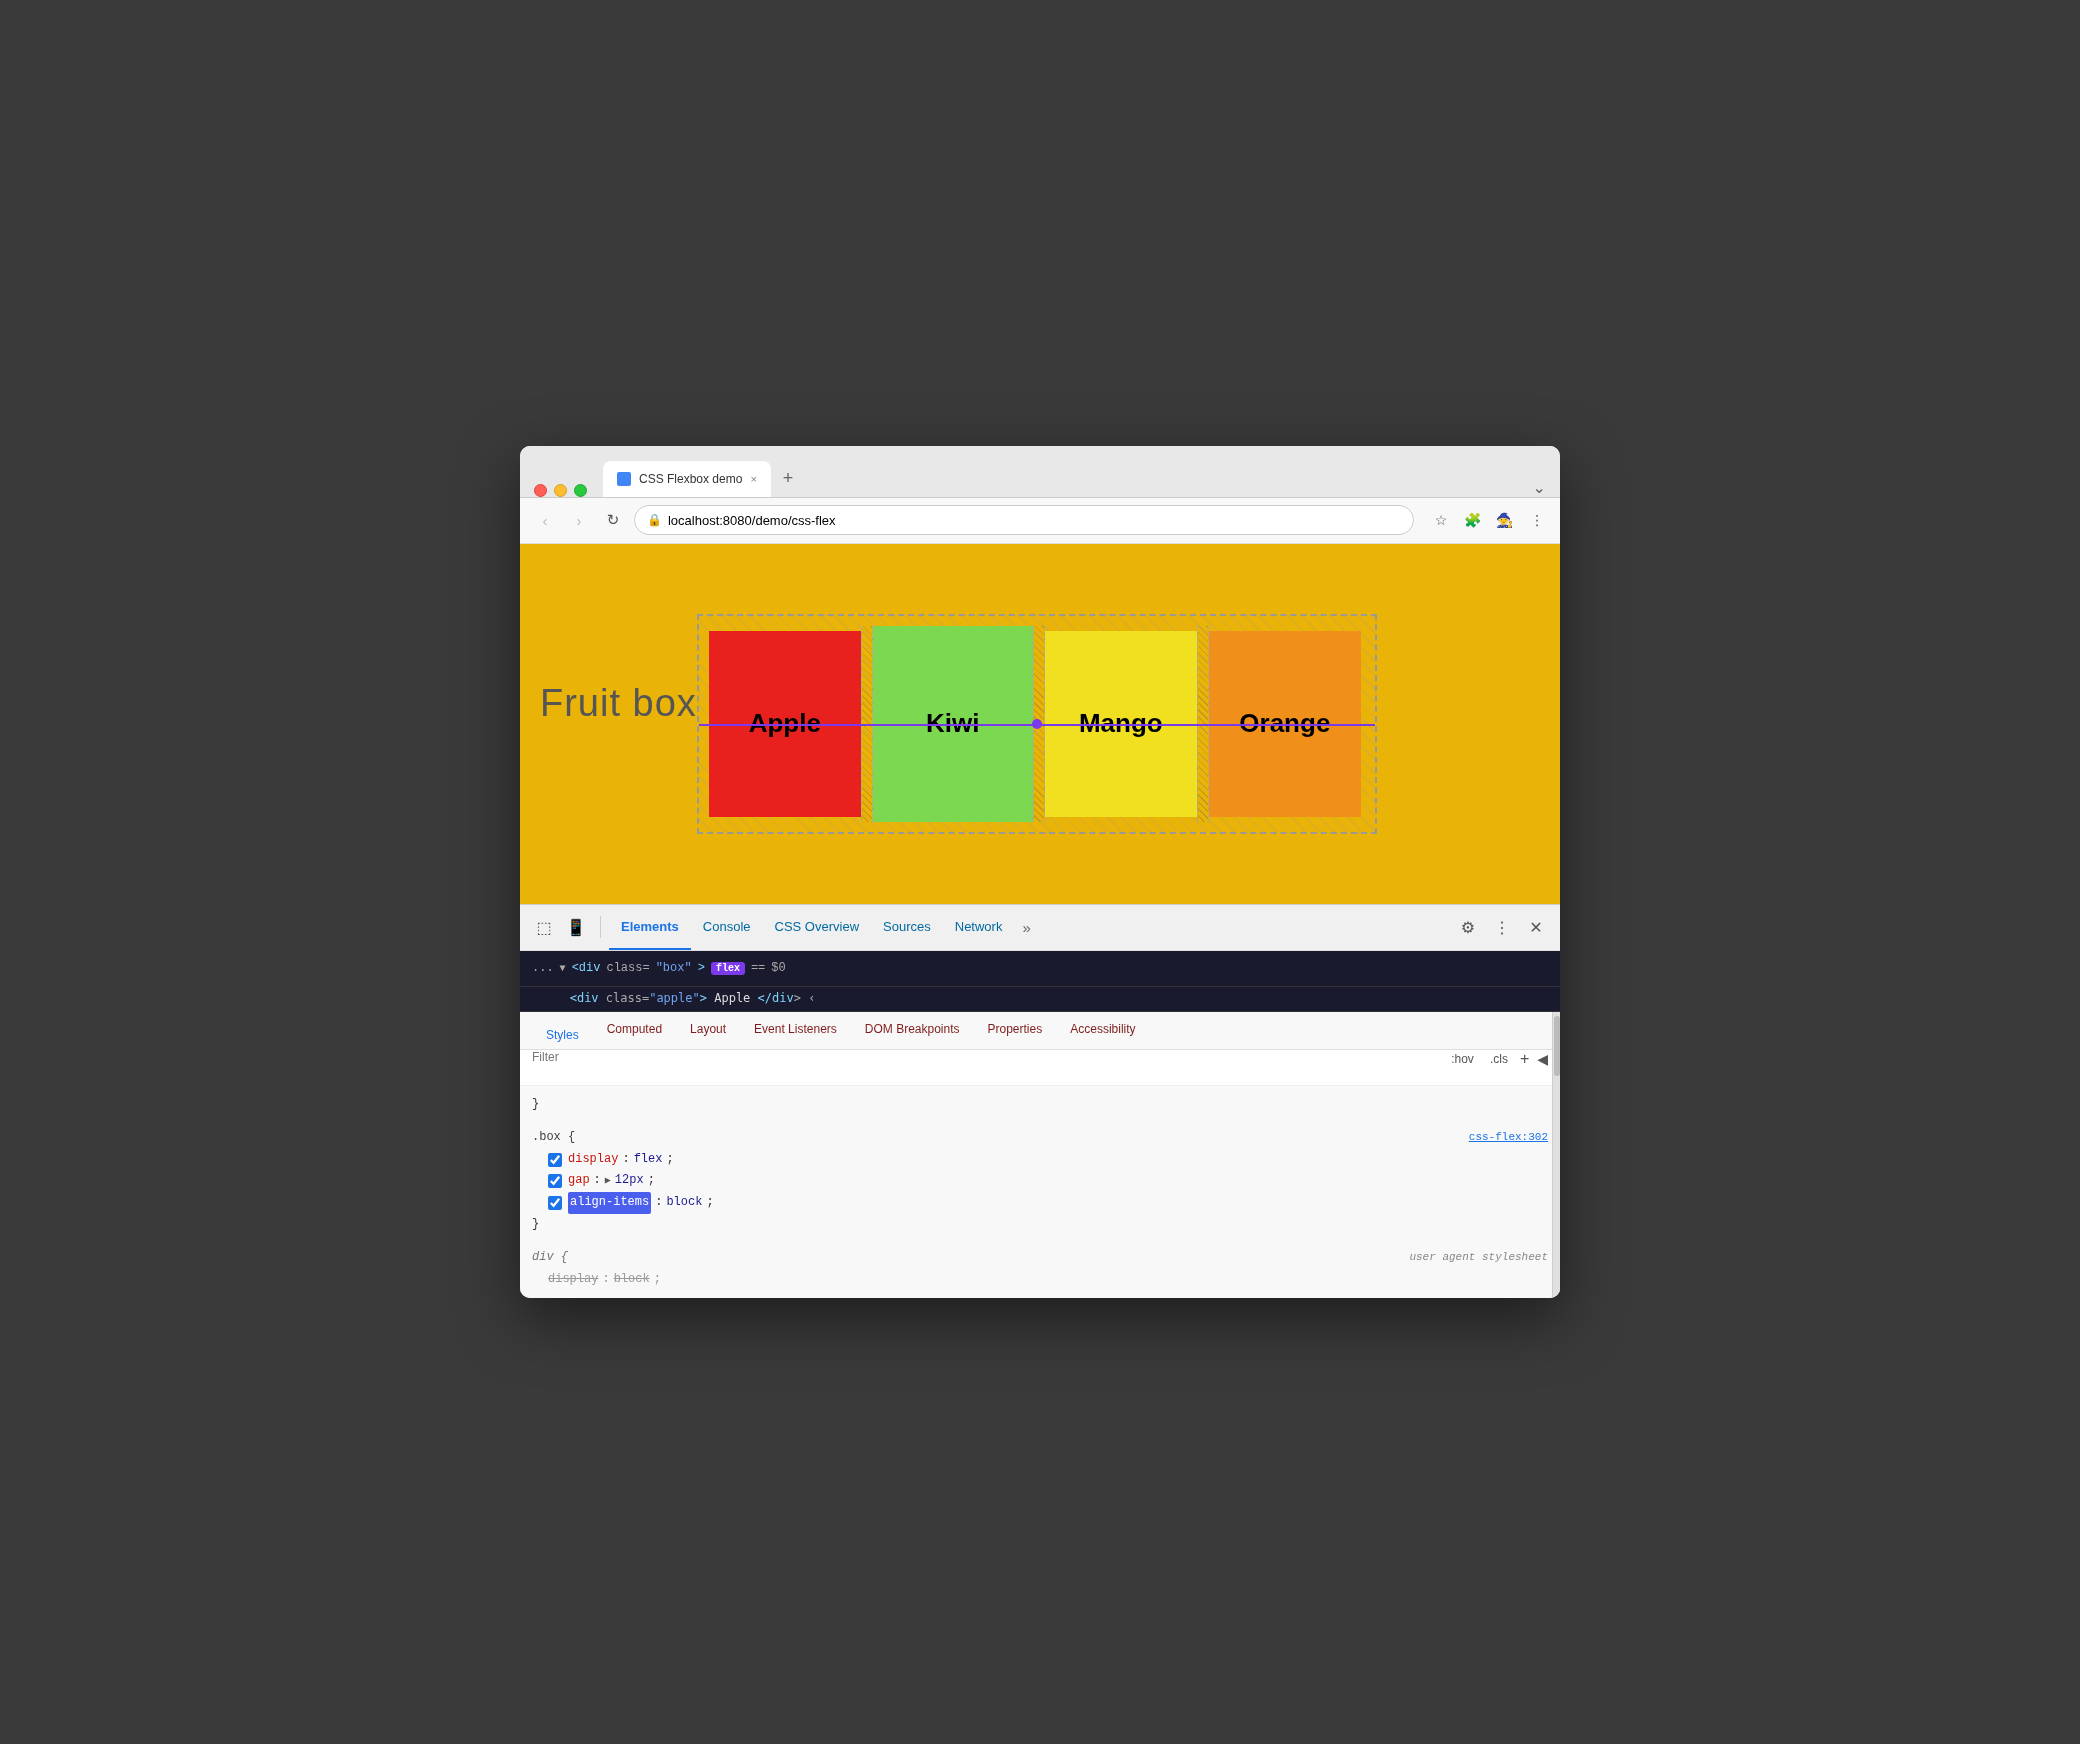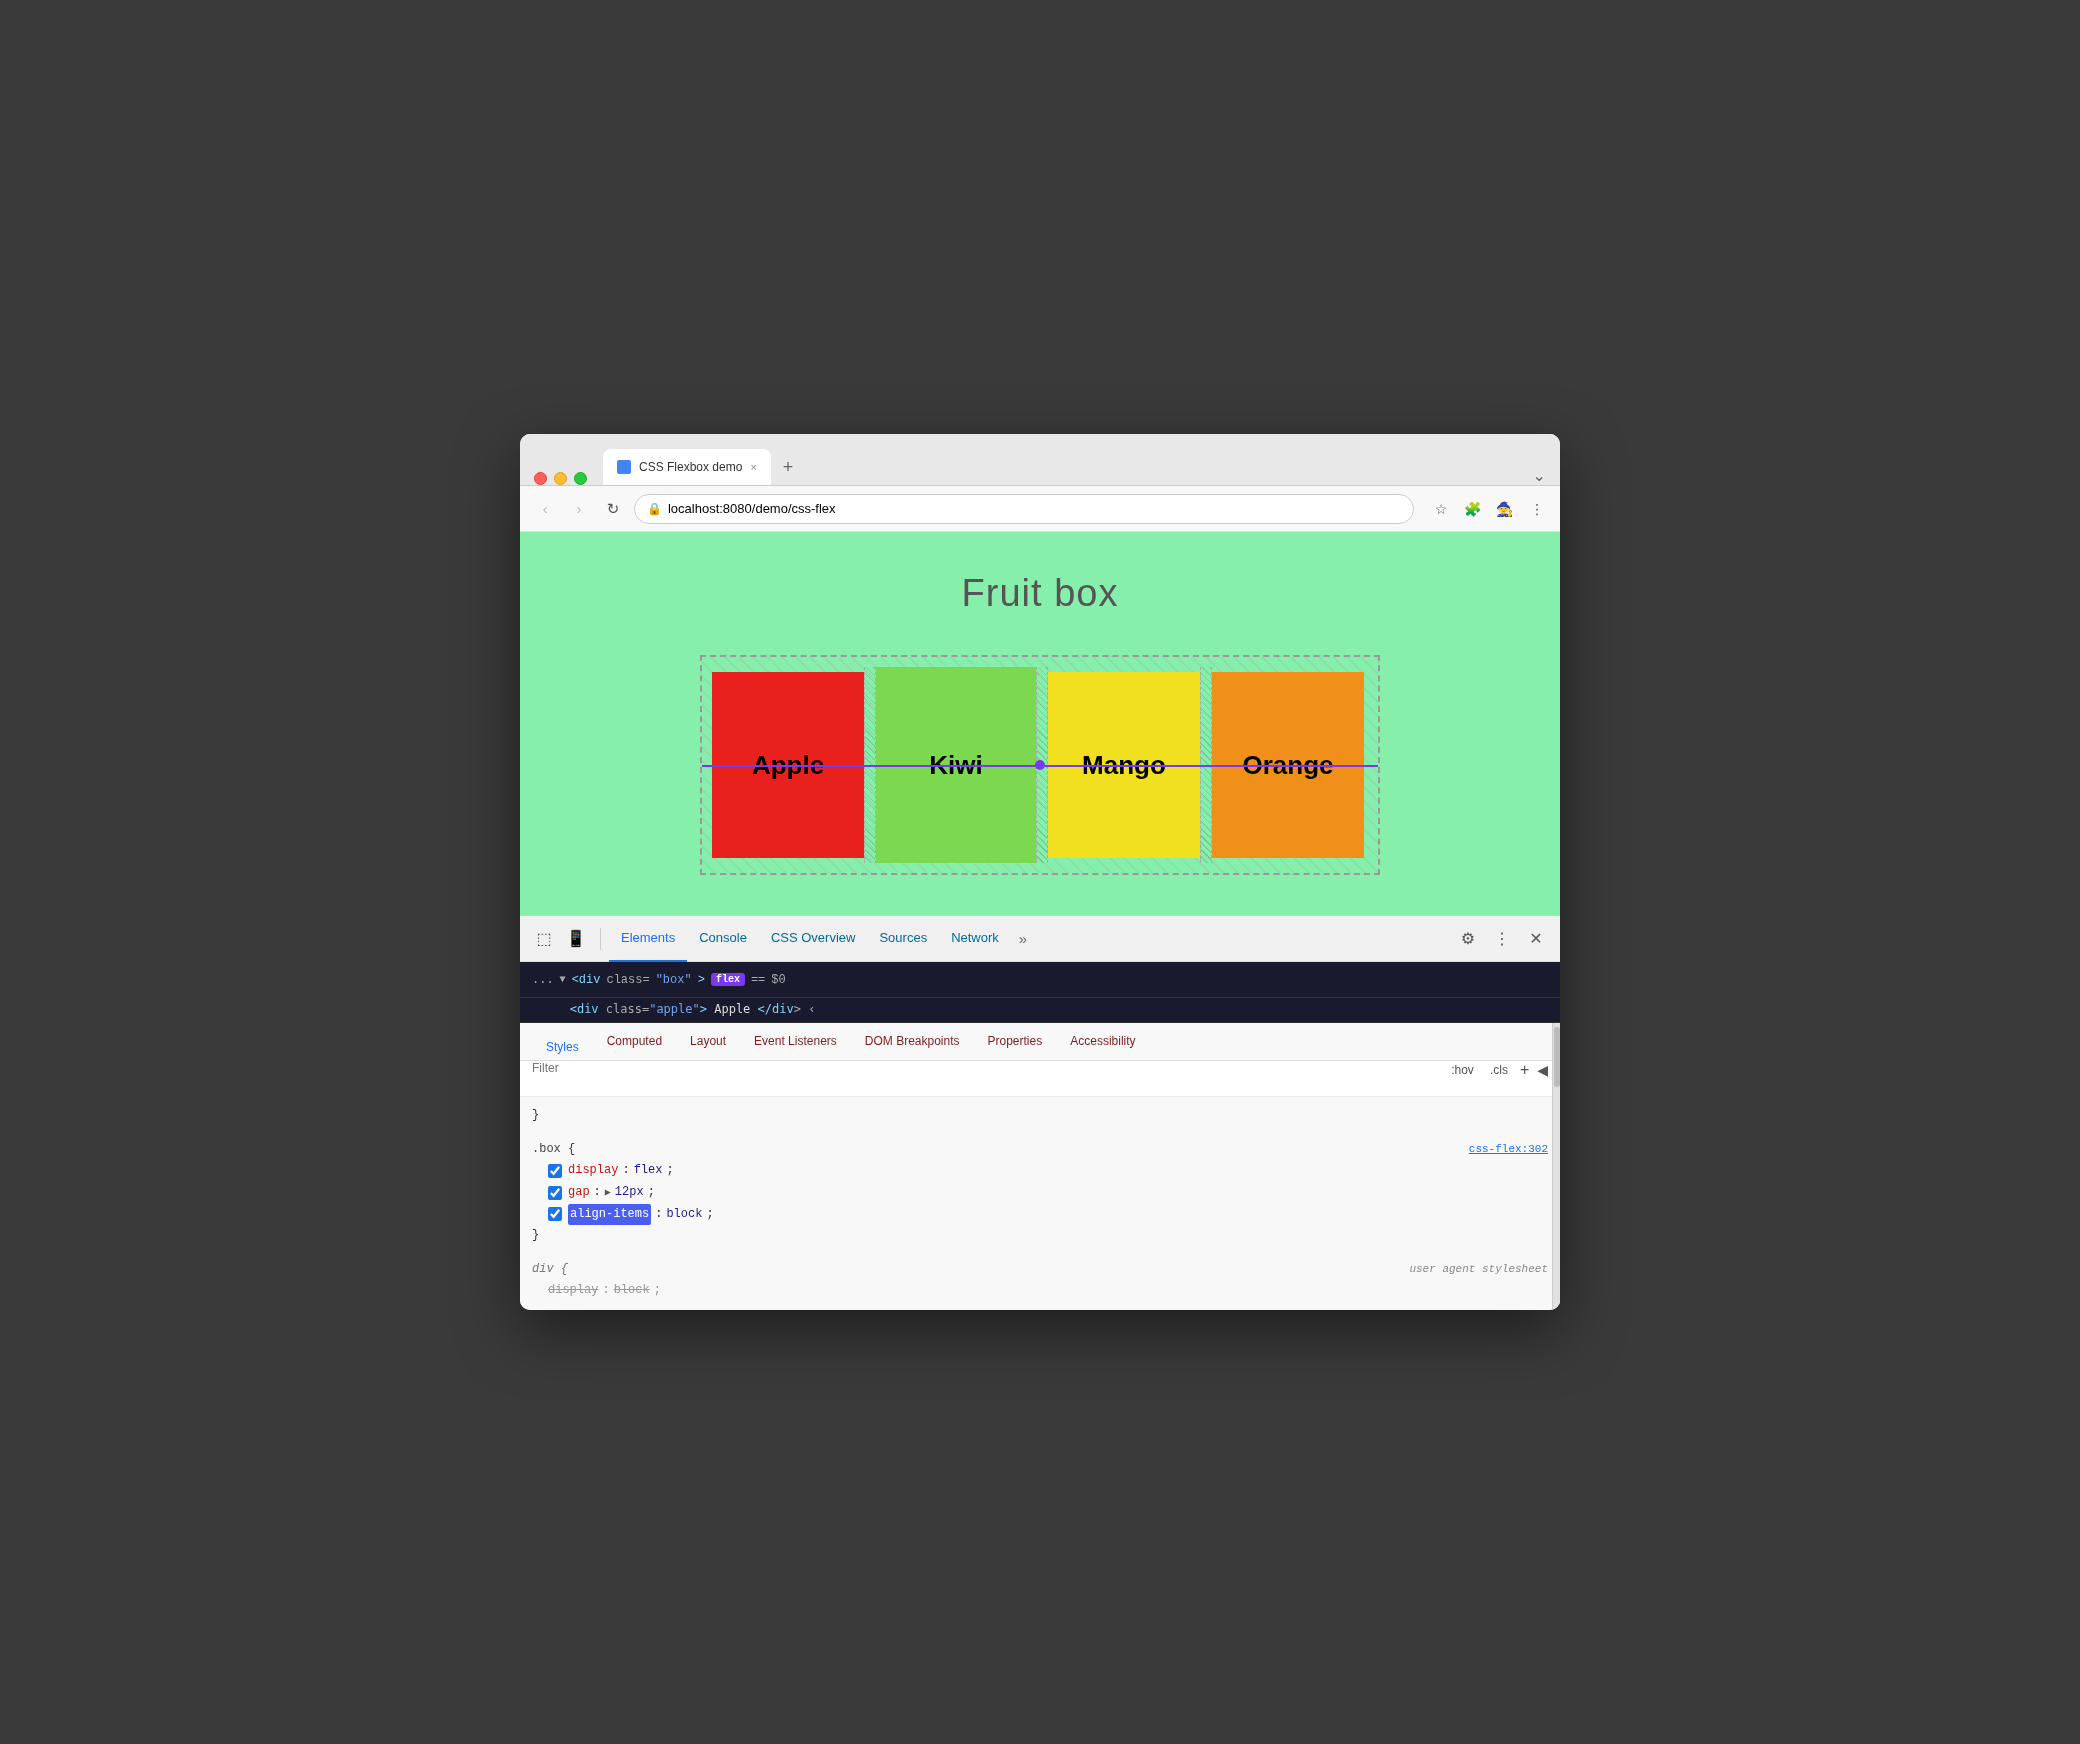--- a/index.html
+++ b/index.html
@@ -154,26 +154,26 @@
       display: flex;
       align-items: center;
       justify-content: center;
       color: #555;
       font-size: 14px;
       cursor: pointer;
     }
 
     
     .page-content {
-      background: #86efac;
+      background: #eab308;
       min-height: 360px;
       display: flex;
-      flex-direction: column;
-      align-items: center;
-      padding: 40px 4px;
+      flex-direction: row;
+      align-items: center;
+      padding: 40px 20px;
     }
 
     .page-title {
       font-size: 38px;
       font-weight: 300;
       color: #555;
       margin-bottom: 40px;
       letter-spacing: 1px;
     }
 
@@ -318,20 +318,21 @@
       font-size: 13px;
       color: #0369a1;
       cursor: pointer;
       border-bottom: 2px solid transparent;
       white-space: nowrap;
     }
 
     .devtools-tab.active {
       color: #1a73e8;
       border-bottom: 2px solid #1a73e8;
+      font-weight: bold;
     }
 
     .devtools-tab-overflow {
       padding: 0 8px;
       color: #666;
       font-size: 15px;
       cursor: pointer;
     }
 
     .devtools-tab-actions {

